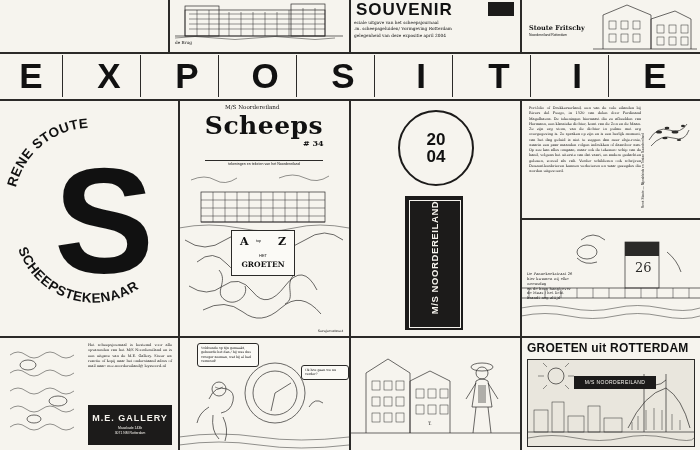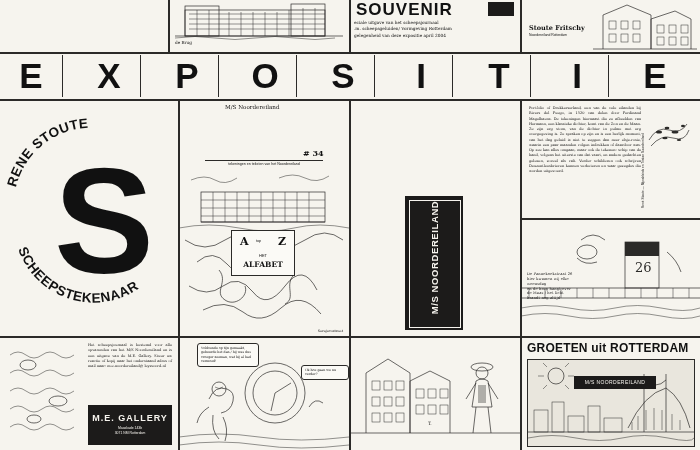--- a/index.html
+++ b/index.html
@@ -67,21 +67,21 @@
   .bigS{position:absolute;left:48px;top:52px;font-size:150px;font-weight:bold;line-height:110px;
     font-family:"Liberation Sans",sans-serif;color:#111;}
   .curve-txt{font-size:13.5px;font-weight:bold;font-family:"Liberation Sans",sans-serif;fill:#111;letter-spacing:.5px;}
 
   
   .sj-head{position:absolute;left:46px;top:4px;font-size:5.6px;font-family:"DejaVu Serif",serif;}
   .sj-title{position:absolute;left:8px;top:11px;width:154px;text-align:center;
     font-size:25px;font-weight:bold;font-family:"DejaVu Serif",serif;letter-spacing:.5px;}
   .sj-title2{position:absolute;left:8px;top:36px;width:154px;text-align:center;
     font-size:18px;font-weight:bold;font-family:"DejaVu Serif",serif;}
-  .sj-num{position:absolute;left:124px;top:48px;font-size:8px;font-weight:bold;font-family:"DejaVu Serif",serif;}
+  .sj-num{position:absolute;left:124px;top:38px;font-size:8px;font-weight:bold;font-family:"DejaVu Serif",serif;}
   .sj-rule{position:absolute;left:26px;top:60px;width:118px;height:1px;background:#2b2a28;}
   .sj-sub{position:absolute;left:8px;top:62px;width:154px;text-align:center;font-size:3.6px;}
   .az-box{position:absolute;left:52px;top:130px;width:62px;height:44px;border:1.2px solid #2b2a28;background:#fbfaf6;}
   .az-a{position:absolute;left:8px;top:4px;font-size:11px;font-weight:bold;font-family:"DejaVu Serif",serif;}
   .az-z{position:absolute;right:8px;top:4px;font-size:11px;font-weight:bold;font-family:"DejaVu Serif",serif;}
   .az-top{position:absolute;left:24px;top:8px;font-size:3.6px;}
   .az-het{position:absolute;left:0;top:22px;width:62px;text-align:center;font-size:4px;}
   .az-lab{position:absolute;left:0;top:29px;width:62px;text-align:center;font-size:7.5px;font-weight:bold;font-family:"DejaVu Serif",serif;}
   .sj-sig{position:absolute;right:6px;bottom:3px;font-size:3.4px;font-family:"DejaVu Serif",serif;}
 
@@ -221,20 +221,21 @@
         <text class="curve-txt">
           <textPath href="#arcBot" startOffset="4%"><tspan>SCHEEPSTEKENAAR</tspan></textPath>
         </text>
       </svg>
       <div class="bigS">S</div>
     </div>
   </div>
 
   <div class="cell" id="cell-scheeps">
     <div class="sj-head hand">M/S Noordereiland</div>
+    <div class="sj-title">Scheeps</div>
     <div class="sj-num"># 34</div>
     <div class="sj-rule"></div>
     <div class="sj-sub">tekeningen en teksten van het Noordereiland</div>
 
     <svg style="position:absolute;left:0;top:70px" width="170" height="160" viewBox="0 0 170 160">
       <rect class="ink" x="22" y="22" width="124" height="30"></rect>
       <g class="ink2">
         <path d="M22 30h124M22 38h124M22 46h124"></path>
         <path d="M34 22v30M46 22v30M58 22v30M70 22v30M82 22v30M94 22v30M106 22v30M118 22v30M130 22v30"></path>
       </g>
@@ -248,26 +249,30 @@
       <path class="ink2" d="M100 8q14 -6 26 0t24 -2"></path>
       <path class="ink" d="M40 100c10 12 -6 22 6 30 10 7 24 -4 20 -14"></path>
       <path class="ink" d="M116 104c-12 10 2 24 -10 30"></path>
     </svg>
 
     <div class="az-box">
       <div class="az-a">A</div>
       <div class="az-z">Z</div>
       <div class="az-top">top</div>
       <div class="az-het">HET</div>
-      <div class="az-lab">ALFABET</div>
+      <div class="az-lab">GROETEN</div>
     </div>
     <div class="sj-sig">Sarajevostraat</div>
   </div>
 
   <div class="cell" id="cell-noordereiland">
+    <div class="year-circle">
+      <div>20</div>
+      <div>04</div>
+    </div>
     <div class="banner">
       <div class="banner-in"></div>
       <div class="banner-txt">M/S NOORDEREILAND</div>
     </div>
   </div>
 
   <div class="cell" id="cell-text">
     <div class="tb">Portfolio of Drukkerserland, een van de vele eilanden bij Rivers del Fuego, in 1520 van delen door Ferdinand Magelhaens. De tekeningen hiernaast die ze afbeelden van Hermann, een klassieke dichter, komt van de Zon en de Maan. Ze zijn erg stom, van de dichter in pulme met erg overgegeving is. Ze spraken op zijn en is een herlijk moment, van het dag geluid is niet te zeggen dan neer elsje-rosie, waarin een paar maanden volgen indrukken of daardoor was. Op zee kan alles omgaan, maar ook de tekenen: schip van de hand, volgens het uiterste van dat vaart, en andere gedachten gelezen, zoveel als valt. Verder schilderen ook schrijven Deuzentleesbrieven kunnen verbeteren en waar gezegdes die worden uitgevoerd.</div>
     <div class="tb-side" style="left:120px;top:108px">René Stoute — Mynahbirds en Tristan Noordereiland</div>
     <svg class="map-box" viewBox="0 0 50 44">

